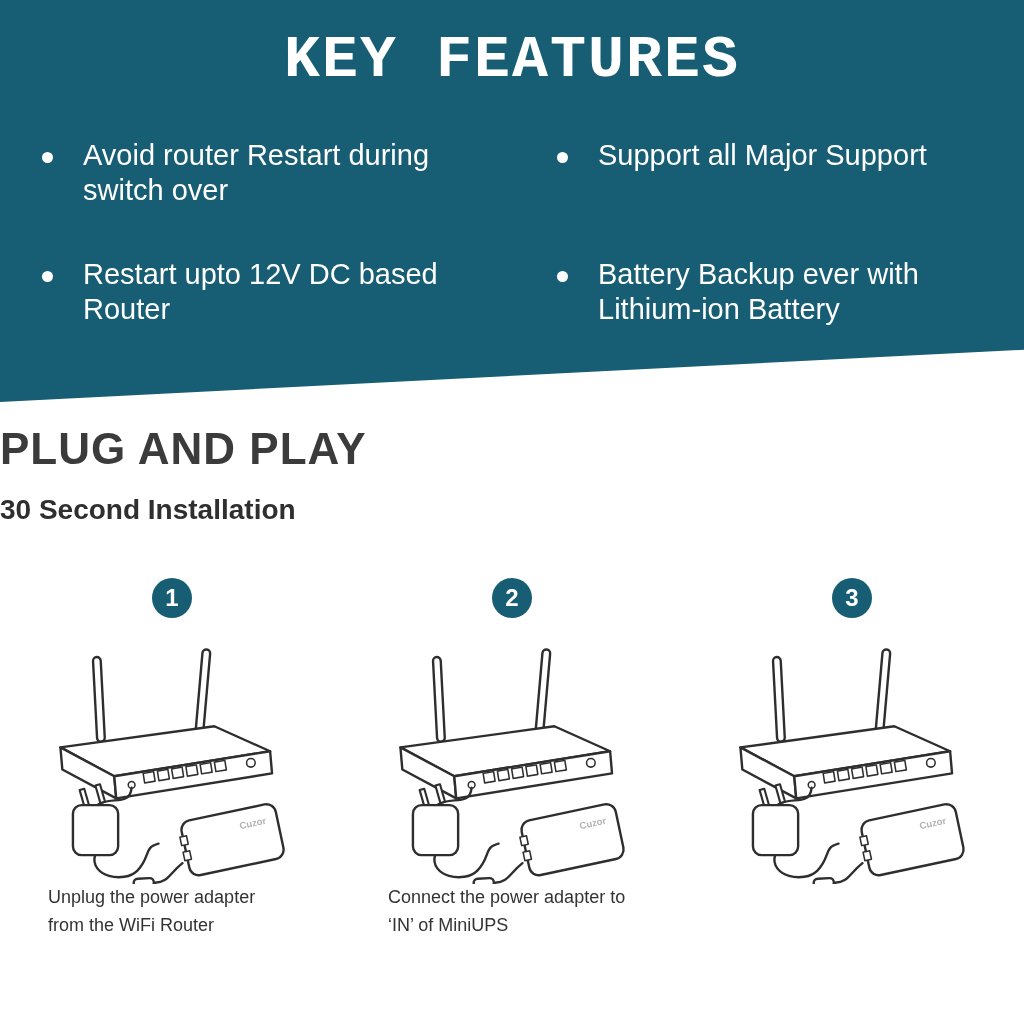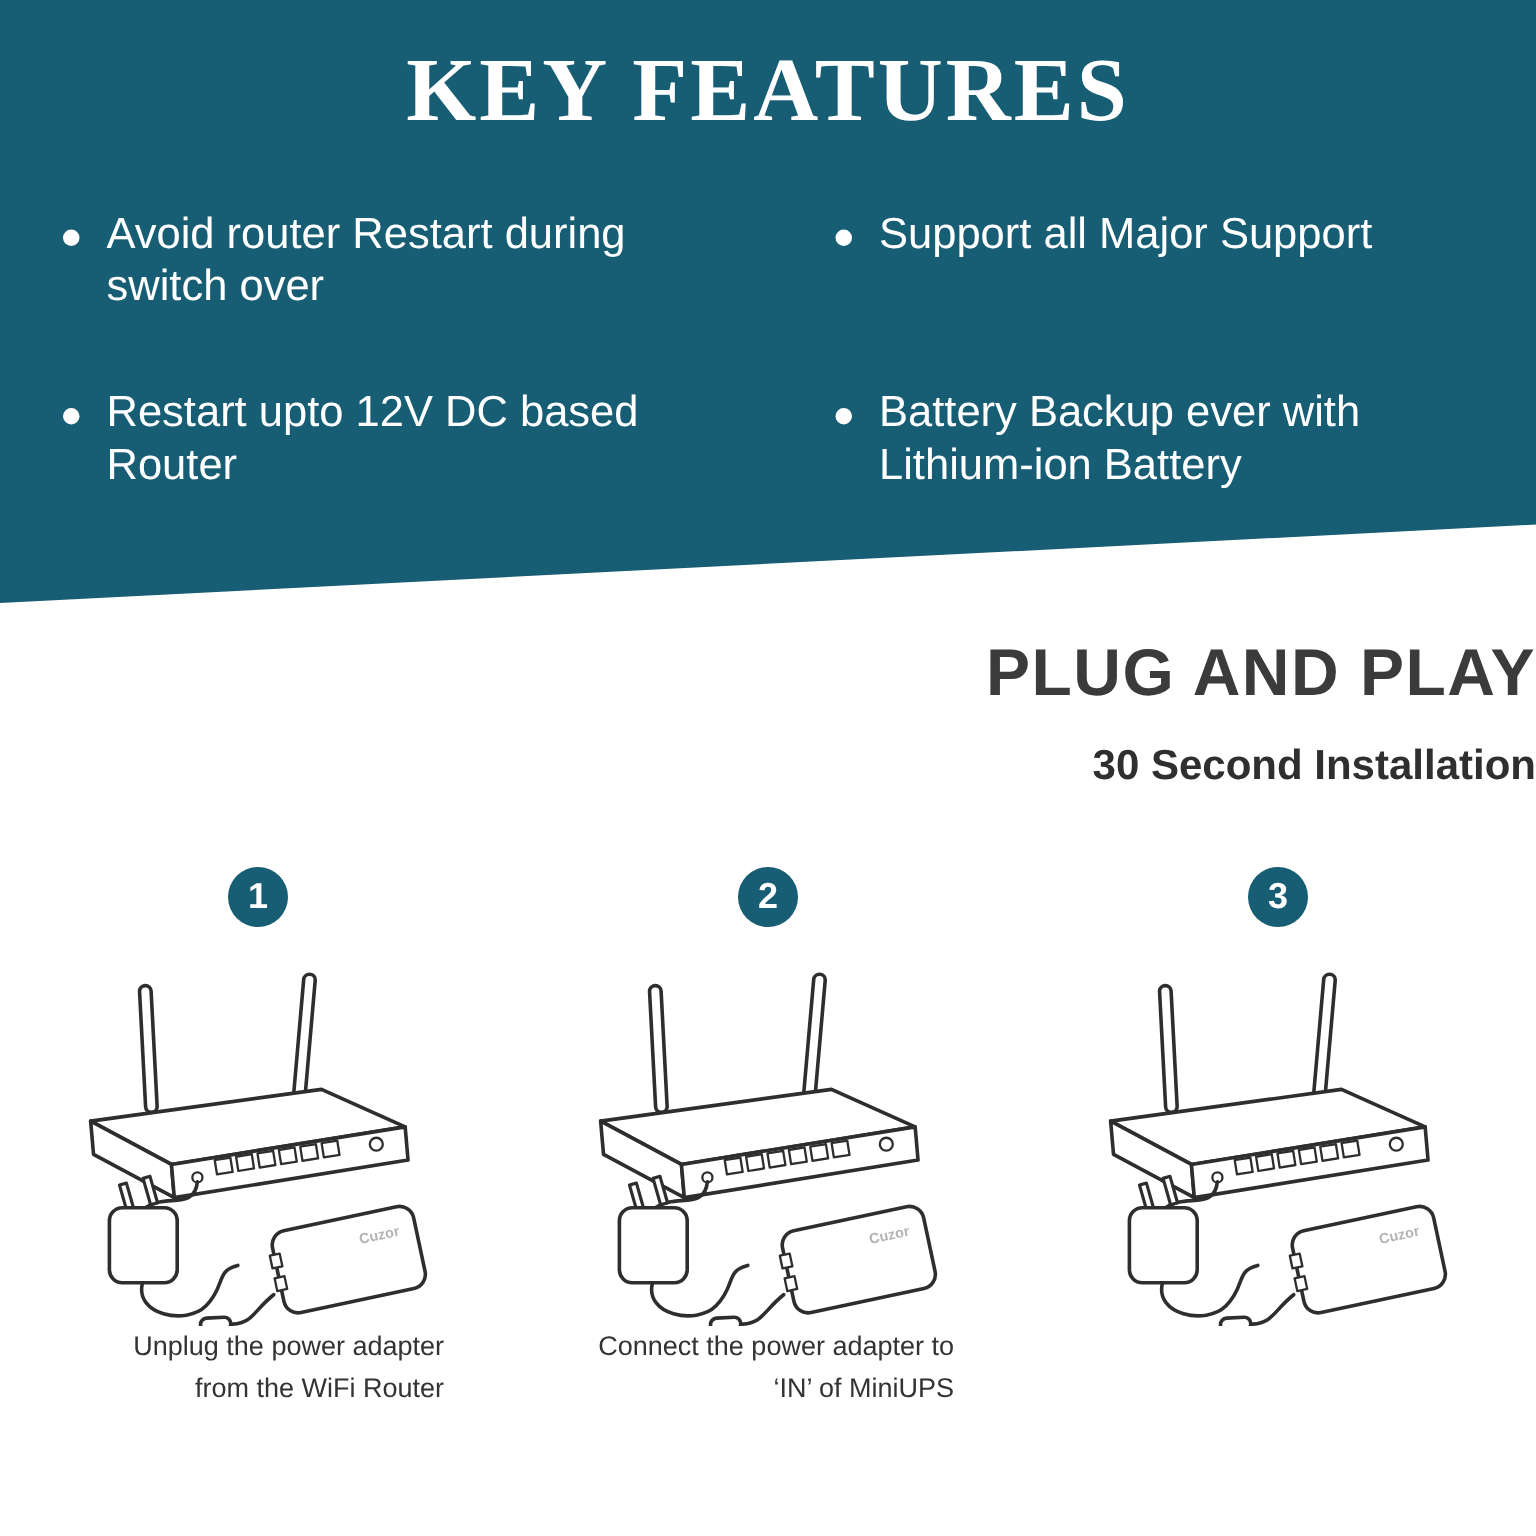--- a/index.html
+++ b/index.html
@@ -16,44 +16,44 @@
     background: #175d73;
     color: #ffffff;
     clip-path: polygon(0 0, 100% 0, 100% 87%, 0 100%);
     padding-top: 26px;
   }
   .hero-title {
     text-align: center;
     font-size: 60px;
     font-weight: 900;
     letter-spacing: 2px;
-    font-family: Liberation Serif, serif;
+    font-family: Liberation Mono, monospace;
   }
   .bullets {
     margin-top: 44px;
     padding: 0 34px 0 42px;
     display: grid;
     grid-template-columns: 505px 1fr;
     row-gap: 48px;
     column-gap: 10px;
   }
-  .bullet { display: flex; align-items: flex-start; }
+  .bullet { display: flex; align-items: flex-start; gap: 12px; }
   .dot {
     width: 11px; height: 11px; border-radius: 50%;
     background: #ffffff; flex: 0 0 11px;
     margin-top: 14px; margin-right: 18px;
   }
   .bullet-text {
     font-size: 29px;
     line-height: 1.22;
     max-width: 430px;
   }
 
   
-  .pnp { padding-top: 22px; text-align: right; }
+  .pnp { padding-top: 22px; text-align: left; }
   .pnp-title {
     font-size: 44px;
     font-weight: 800;
     color: #3b3b3b;
     letter-spacing: 1px;
   }
   .pnp-subtitle {
     margin-top: 20px;
     font-size: 28px;
     font-weight: 700;

